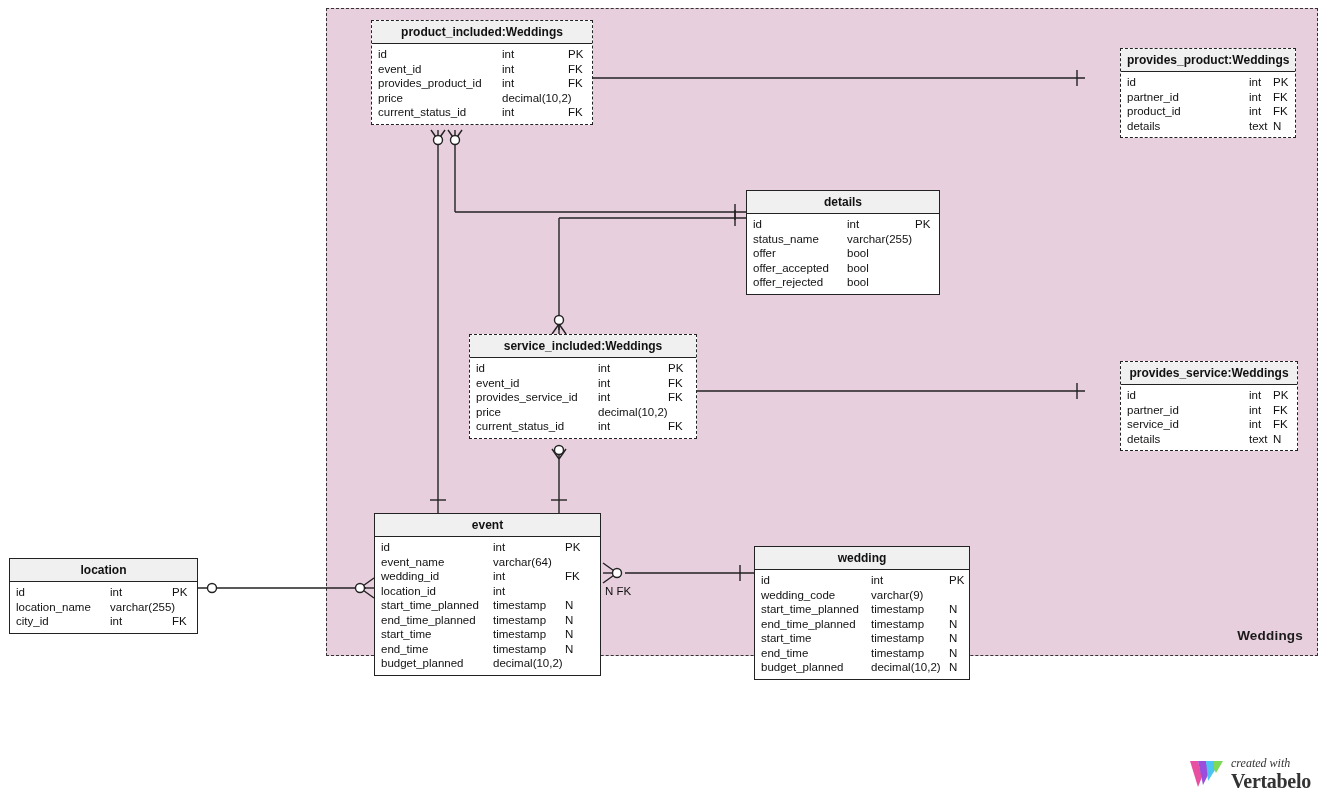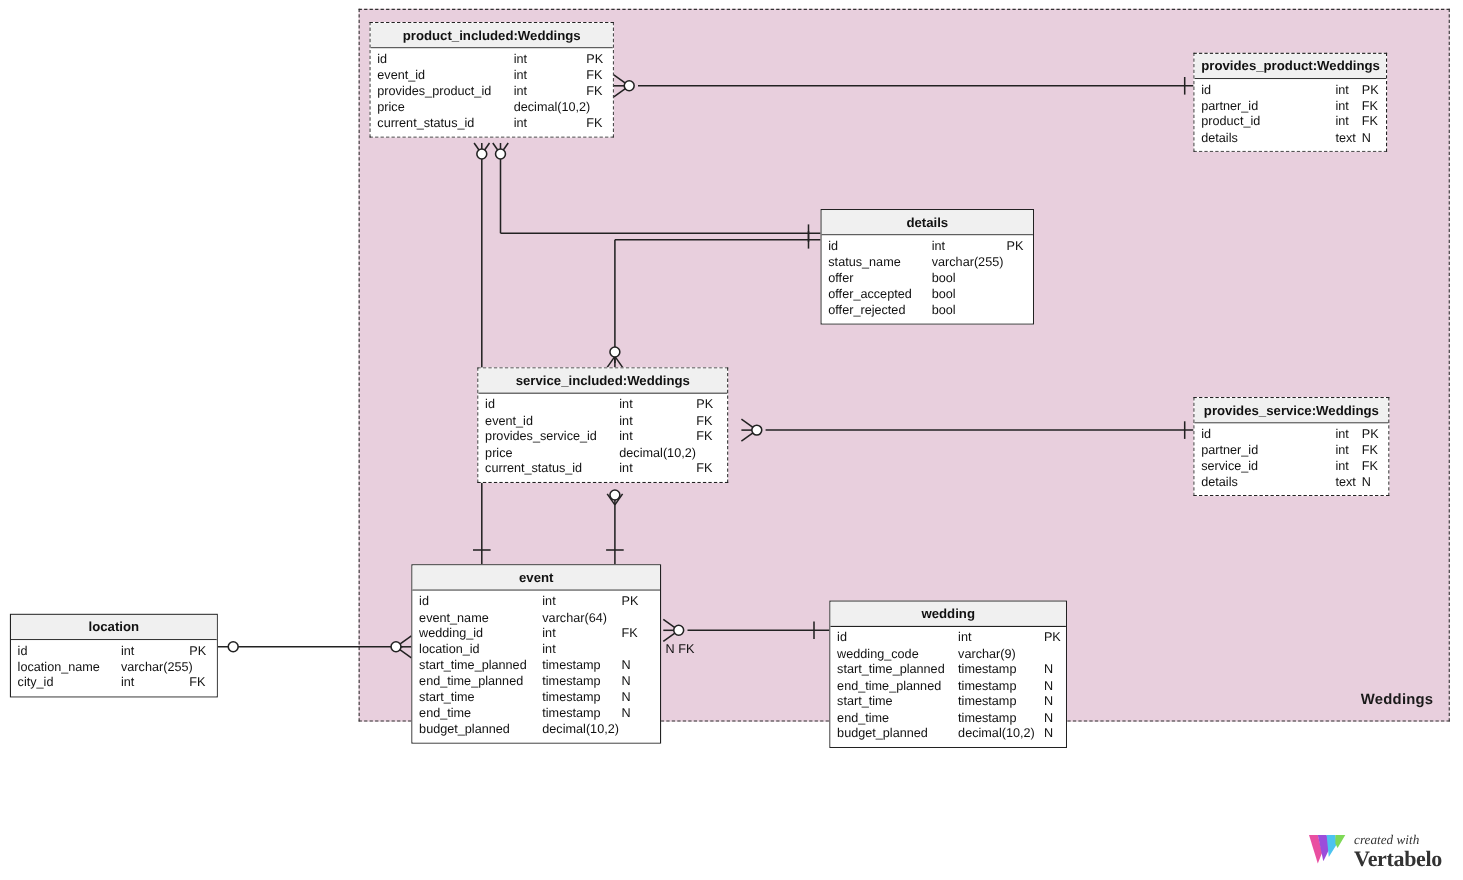--- a/index.html
+++ b/index.html
@@ -46,20 +46,21 @@
   }
   
   .entity {
     position: absolute;
     background: #ffffff;
     box-sizing: border-box;
     border: 1px solid #222222;
   }
   .entity.dashed {
     border: 1px dashed #222222;
+    margin-left: 35px;
   }
   .entity-header {
     background: #f0f0f0;
     text-align: center;
     font-size: 12px;
     font-weight: bold;
     color: #111111;
     padding: 4px 6px 4px 6px;
     border-bottom: 1px solid #222222;
     white-space: nowrap;
@@ -84,21 +85,21 @@
   .attr-name { flex: 0 0 auto; }
   .attr-type { position: absolute; }
   .attr-key  { position: absolute; }
   .attr-row-abs { position: relative; }
   
   #vertabelo {
     position: absolute;
     left: 1190px;
     top: 757px;
     display: flex;
-    align-items: flex-start;
+    align-items: center;
     gap: 7px;
   }
   #vertabelo-mark { width: 34px; height: 30px; flex: 0 0 auto; }
   #vertabelo-text { display: flex; flex-direction: column; line-height: 1; }
   #vertabelo-created {
     font-family: "Liberation Serif", serif;
     font-style: italic;
     font-size: 12px;
     color: #333333;
     margin-bottom: 2px;

